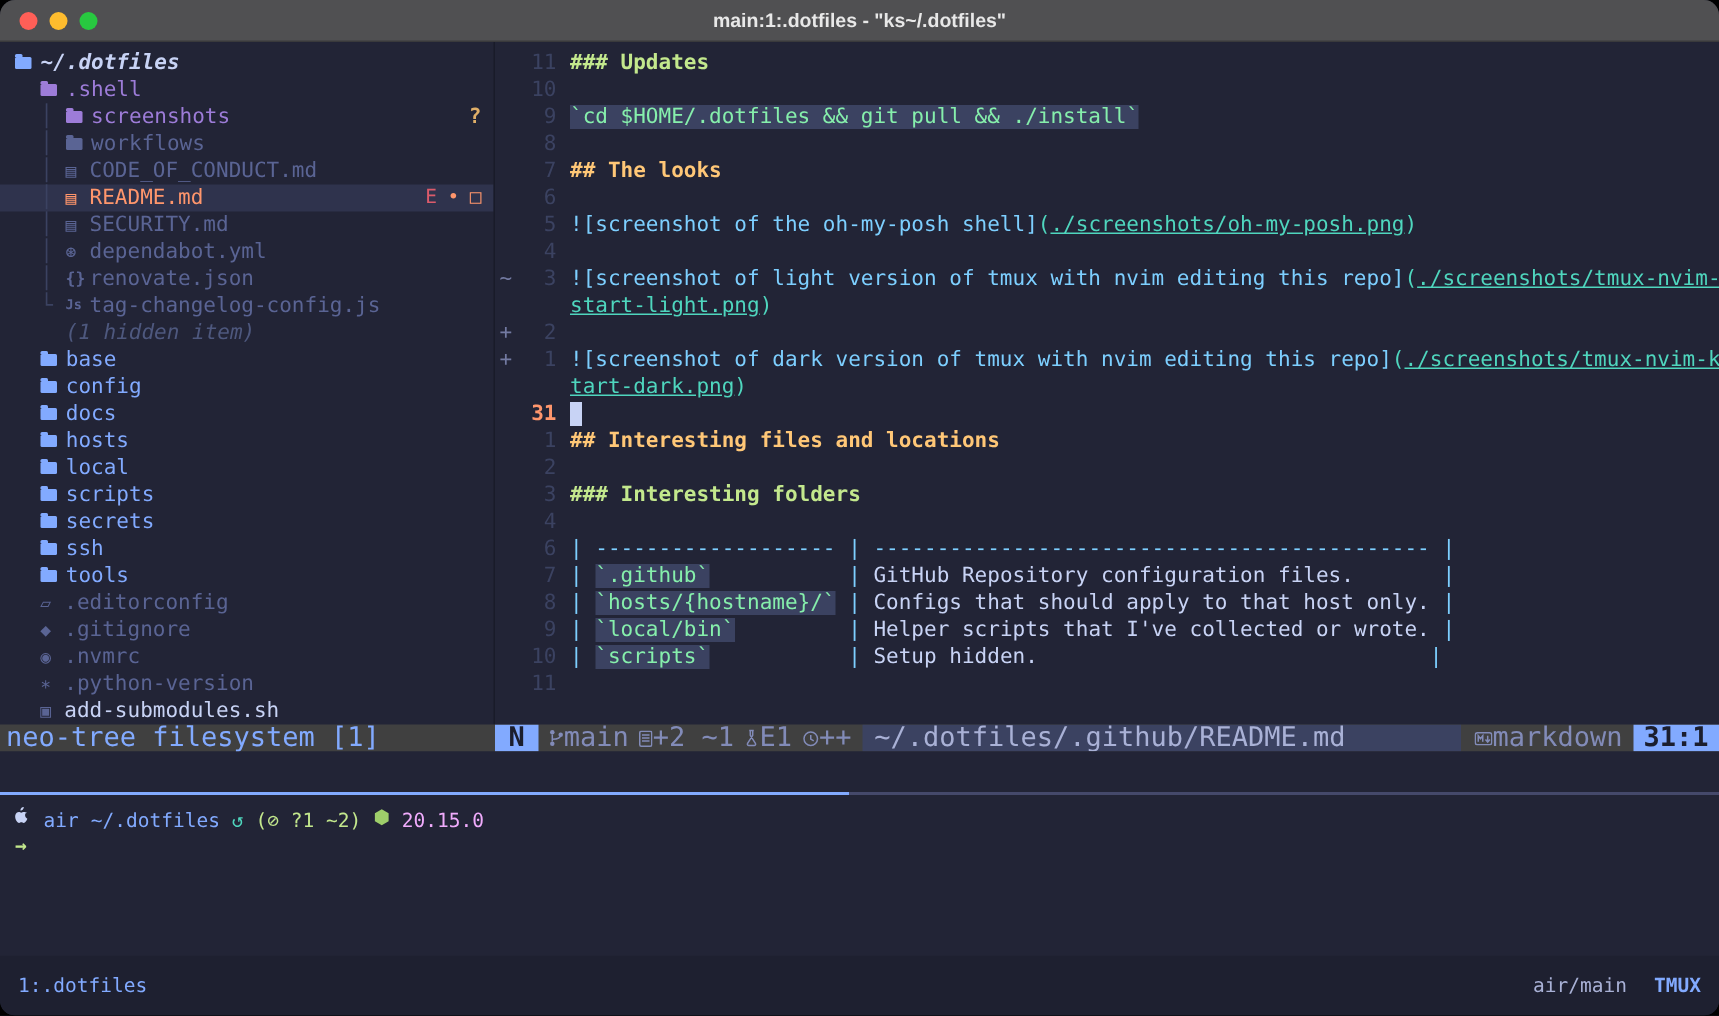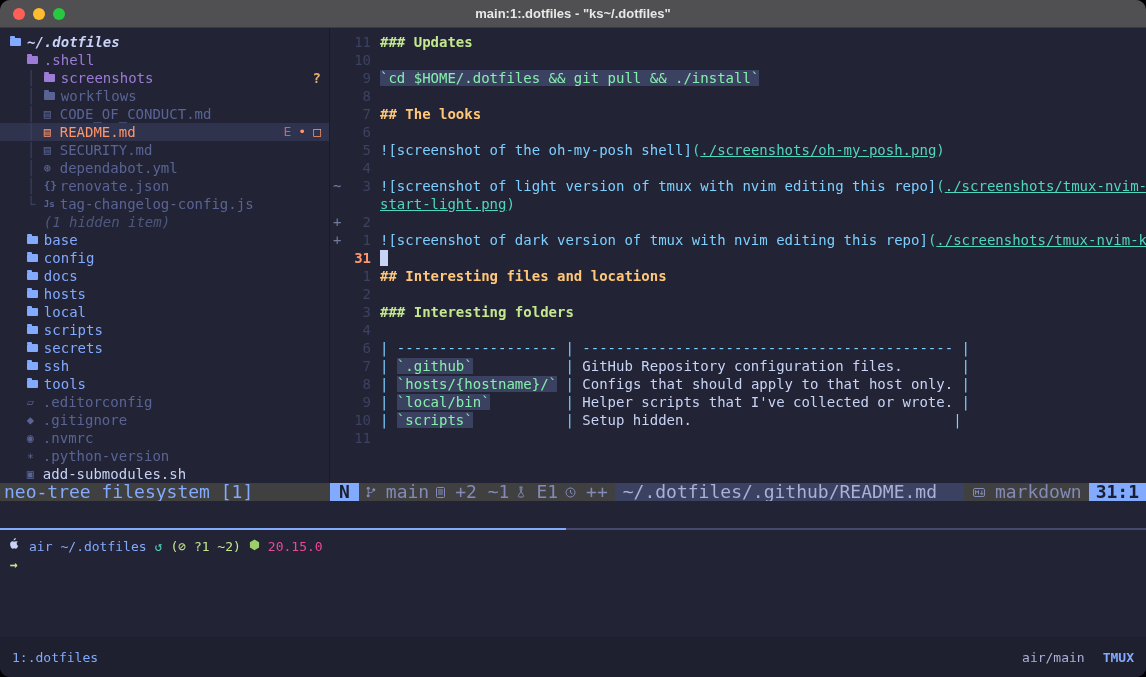--- a/index.html
+++ b/index.html
@@ -47,33 +47,33 @@
   .s-tpunct{color:#7dcfff;}
   .s-tdash{color:#7dcfff;}
   .s-th{color:#a9b8f2;font-weight:bold;}
   .s-plain{color:#c8d3f5;}
   .cursor-block{display:inline-block;width:8px;height:16px;background:#c8d3f5;vertical-align:text-bottom;}
   
   .statusrow{flex:0 0 18px;display:flex;font-size:18px;line-height:18px;background:#404040;}
   .neotree-bar{flex:0 0 330px;color:#82aaff;padding-left:4px;white-space:pre;}
   .statusline{flex:1;display:flex;align-items:center;gap:7px;color:#828bb8;overflow:hidden;}
   .mode-badge{background:#82aaff;color:#1b1e2e;font-weight:bold;padding:0 9px;flex:0 0 auto;}
-  .sl-item{display:flex;align-items:center;gap:10px;flex:0 0 auto;}
+  .sl-item{display:flex;align-items:center;gap:0;flex:0 0 auto;}
   .sl-item svg{display:block;}
   .sl-filepath{flex:1;background:#3b4261;color:#a9b1d6;padding:0 8px;white-space:pre;overflow:hidden;margin-right:2px;}
   .sl-pos{background:#82aaff;color:#1b1e2e;font-weight:bold;padding:0 7px;flex:0 0 auto;}
   
   .terminal{flex:1;position:relative;font-size:13px;line-height:18px;background:#222436;}
   .tdivider{position:absolute;top:27px;left:0;right:0;height:2px;background:#45496b;}
   .tdivider-active{position:absolute;top:27px;left:0;width:566px;height:2px;background:#82aaff;}
   .promptline{position:absolute;top:37px;left:10px;display:flex;gap:8px;align-items:center;white-space:pre;}
   .p-host,.p-path{color:#82aaff;}
   .p-refresh{color:#4fd6be;}
   .p-git{color:#c3e88d;}
-  .p-node{color:#ec4899;}
+  .p-node{color:#f0abfc;}
   .arrowline{position:absolute;top:55px;left:10px;color:#c3e88d;font-weight:bold;}
   
   .tmuxbar{flex:0 0 40px;background:#1e2030;display:flex;align-items:center;font-size:13px;padding:0 12px;}
   .tmux-window{color:#82aaff;}
   .tmux-right{margin-left:auto;display:flex;gap:18px;align-items:center;}
   .tmux-session{color:#a9b1d6;}
   .tmux-badge{color:#82aaff;font-weight:bold;}
 </style>
 </head>
 <body>
@@ -123,20 +123,21 @@
         <div class="erow"><span class="esign"> </span><span class="enum"> 9</span><span class="s-code">`cd $HOME/.dotfiles &amp;&amp; git pull &amp;&amp; ./install`</span></div>
         <div class="erow"><span class="esign"> </span><span class="enum"> 8</span></div>
         <div class="erow"><span class="esign"> </span><span class="enum"> 7</span><span class="s-h2">## The looks</span></div>
         <div class="erow"><span class="esign"> </span><span class="enum"> 6</span></div>
         <div class="erow"><span class="esign"> </span><span class="enum"> 5</span><span class="s-linktext">![screenshot of the oh-my-posh shell]</span><span class="s-linkpunct">(</span><span class="s-linkurl">./screenshots/oh-my-posh.png</span><span class="s-linkpunct">)</span></div>
         <div class="erow"><span class="esign"> </span><span class="enum"> 4</span></div>
         <div class="erow"><span class="esign">~</span><span class="enum"> 3</span><span class="s-linktext">![screenshot of light version of tmux with nvim editing this repo]</span><span class="s-linkpunct">(</span><span class="s-linkurl">./screenshots/tmux-nvim-kick</span></div>
         <div class="erow"><span class="esign"> </span><span class="enum"></span><span class="s-linkurl">start-light.png</span><span class="s-linkpunct">)</span></div>
         <div class="erow"><span class="esign">+</span><span class="enum"> 2</span></div>
         <div class="erow"><span class="esign">+</span><span class="enum"> 1</span><span class="s-linktext">![screenshot of dark version of tmux with nvim editing this repo]</span><span class="s-linkpunct">(</span><span class="s-linkurl">./screenshots/tmux-nvim-kicks</span></div>
+        <div class="erow"><span class="esign"> </span><span class="enum"></span><span class="s-linkurl">tart-dark.png</span><span class="s-linkpunct">)</span></div>
         <div class="erow"><span class="esign"> </span><span class="enum cur">31</span><span class="cursor-block"></span></div>
         <div class="erow"><span class="esign"> </span><span class="enum"> 1</span><span class="s-h2">## Interesting files and locations</span></div>
         <div class="erow"><span class="esign"> </span><span class="enum"> 2</span></div>
         <div class="erow"><span class="esign"> </span><span class="enum"> 3</span><span class="s-h3">### Interesting folders</span></div>
         <div class="erow"><span class="esign"> </span><span class="enum"> 4</span></div>
         <div class="erow"><span class="esign"> </span><span class="enum"> 6</span><span class="s-tpunct">| </span><span class="s-tdash">------------------- </span><span class="s-tpunct">| </span><span class="s-tdash">-------------------------------------------- </span><span class="s-tpunct">|</span></div>
         <div class="erow"><span class="esign"> </span><span class="enum"> 7</span><span class="s-tpunct">| </span><span class="s-code">`.github`</span><span class="s-plain">           </span><span class="s-tpunct">| </span><span class="s-plain">GitHub Repository configuration files.       </span><span class="s-tpunct">|</span></div>
         <div class="erow"><span class="esign"> </span><span class="enum"> 8</span><span class="s-tpunct">| </span><span class="s-code">`hosts/{hostname}/`</span><span class="s-plain"> </span><span class="s-tpunct">| </span><span class="s-plain">Configs that should apply to that host only. </span><span class="s-tpunct">|</span></div>
         <div class="erow"><span class="esign"> </span><span class="enum"> 9</span><span class="s-tpunct">| </span><span class="s-code">`local/bin`</span><span class="s-plain">         </span><span class="s-tpunct">| </span><span class="s-plain">Helper scripts that I've collected or wrote. </span><span class="s-tpunct">|</span></div>
         <div class="erow"><span class="esign"> </span><span class="enum">10</span><span class="s-tpunct">| </span><span class="s-code">`scripts`</span><span class="s-plain">           </span><span class="s-tpunct">| </span><span class="s-plain">Setup hidden.                               </span><span class="s-tpunct">|</span></div>

